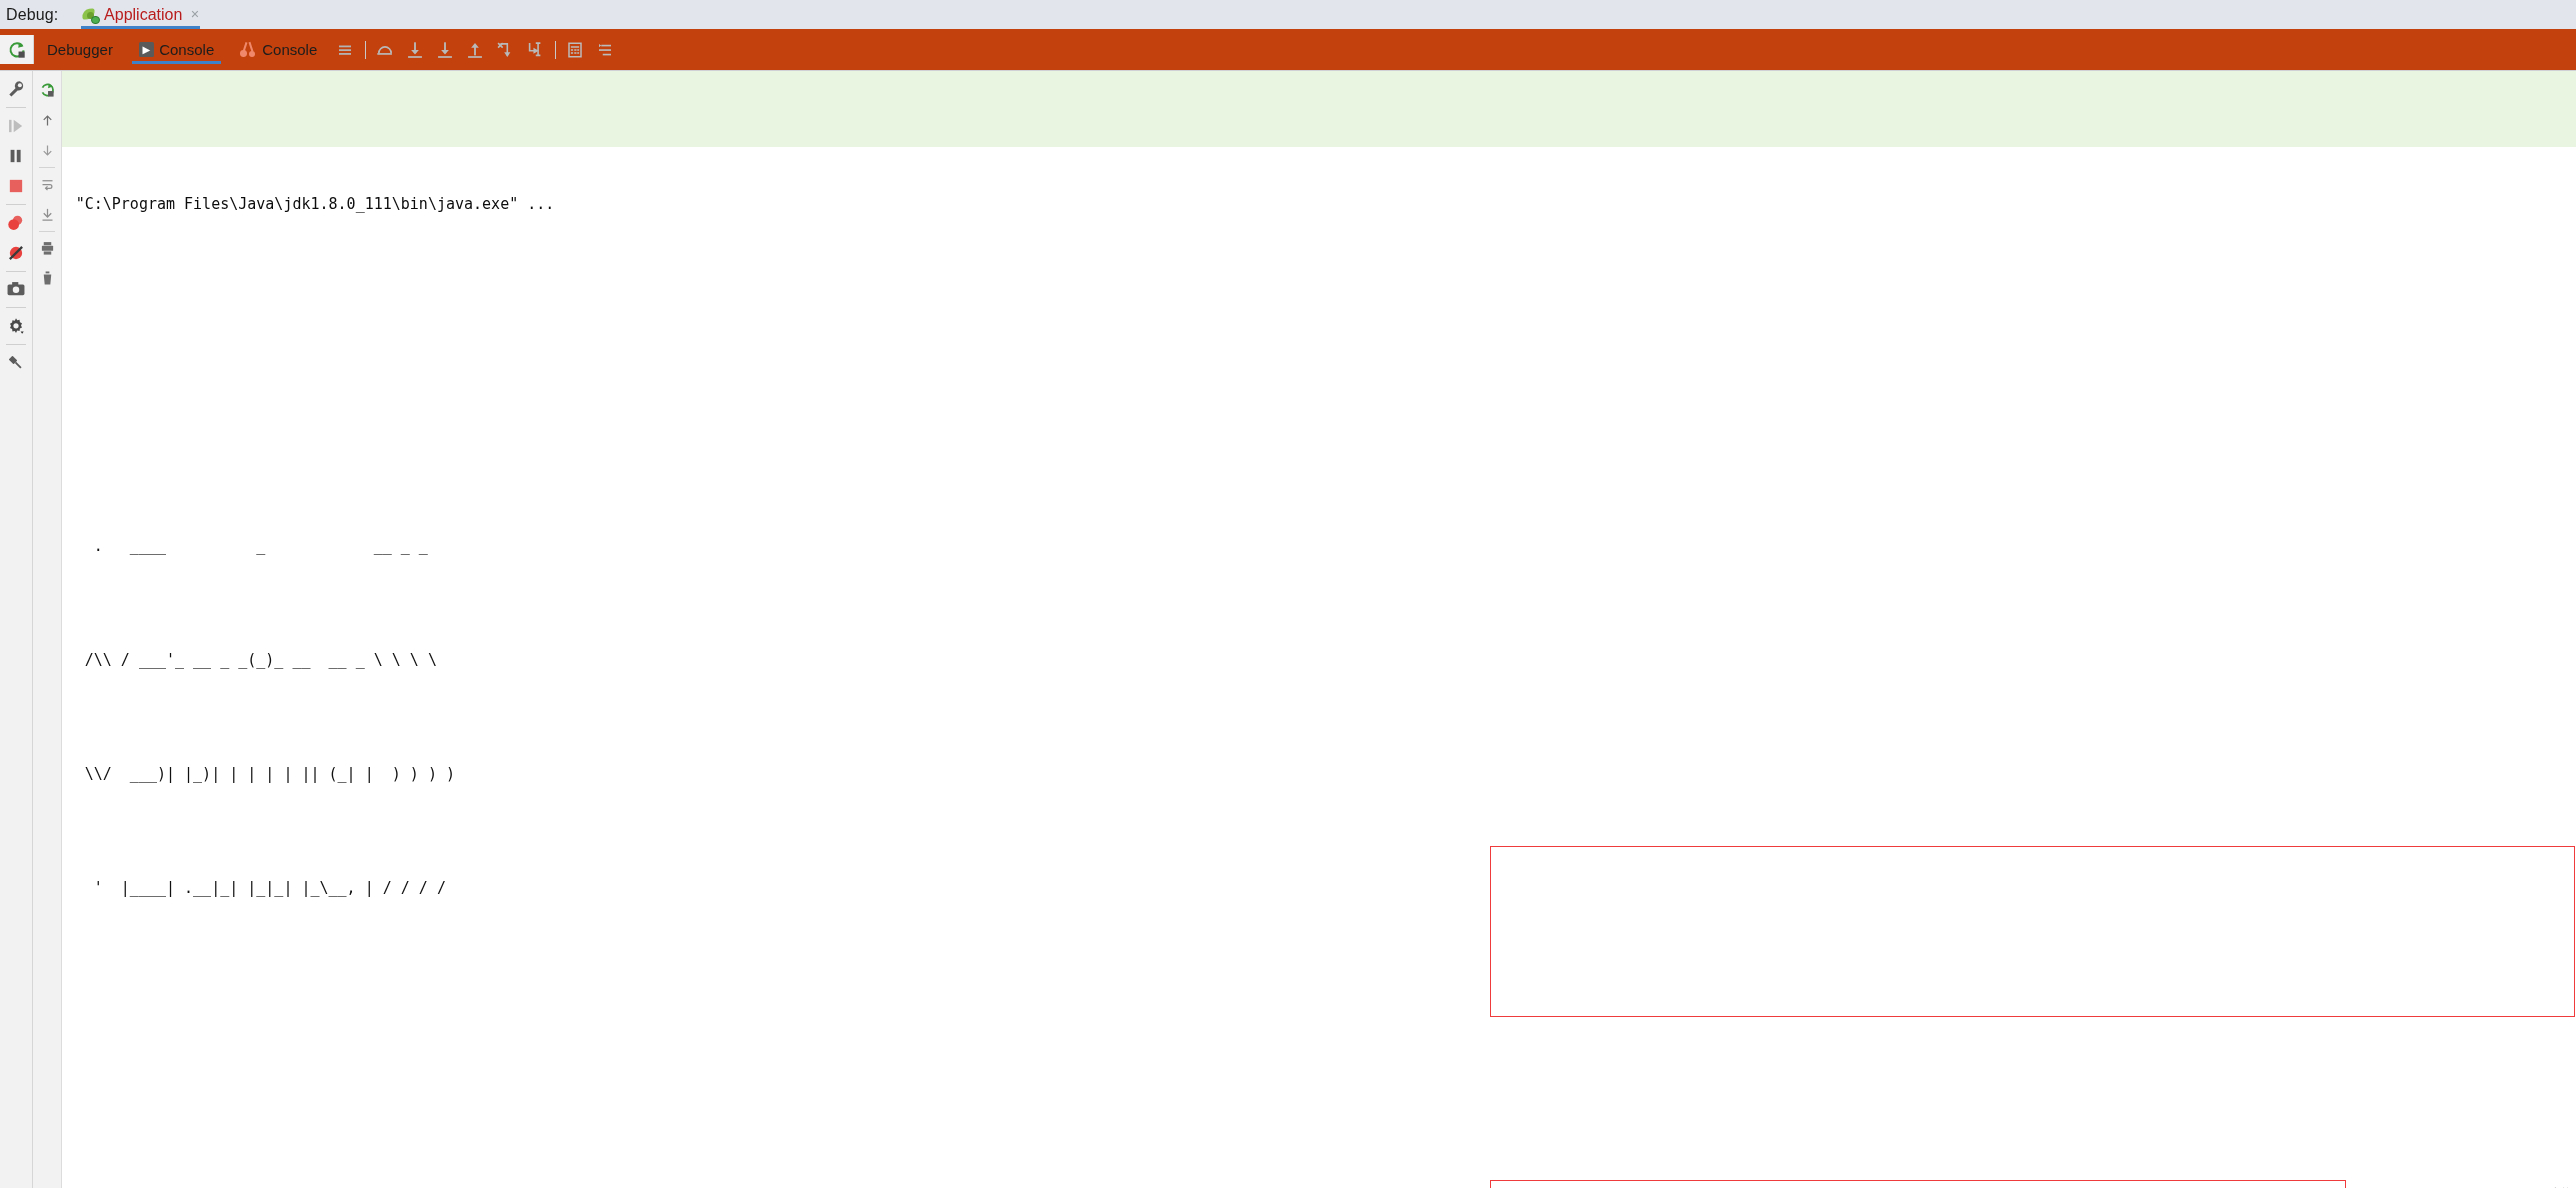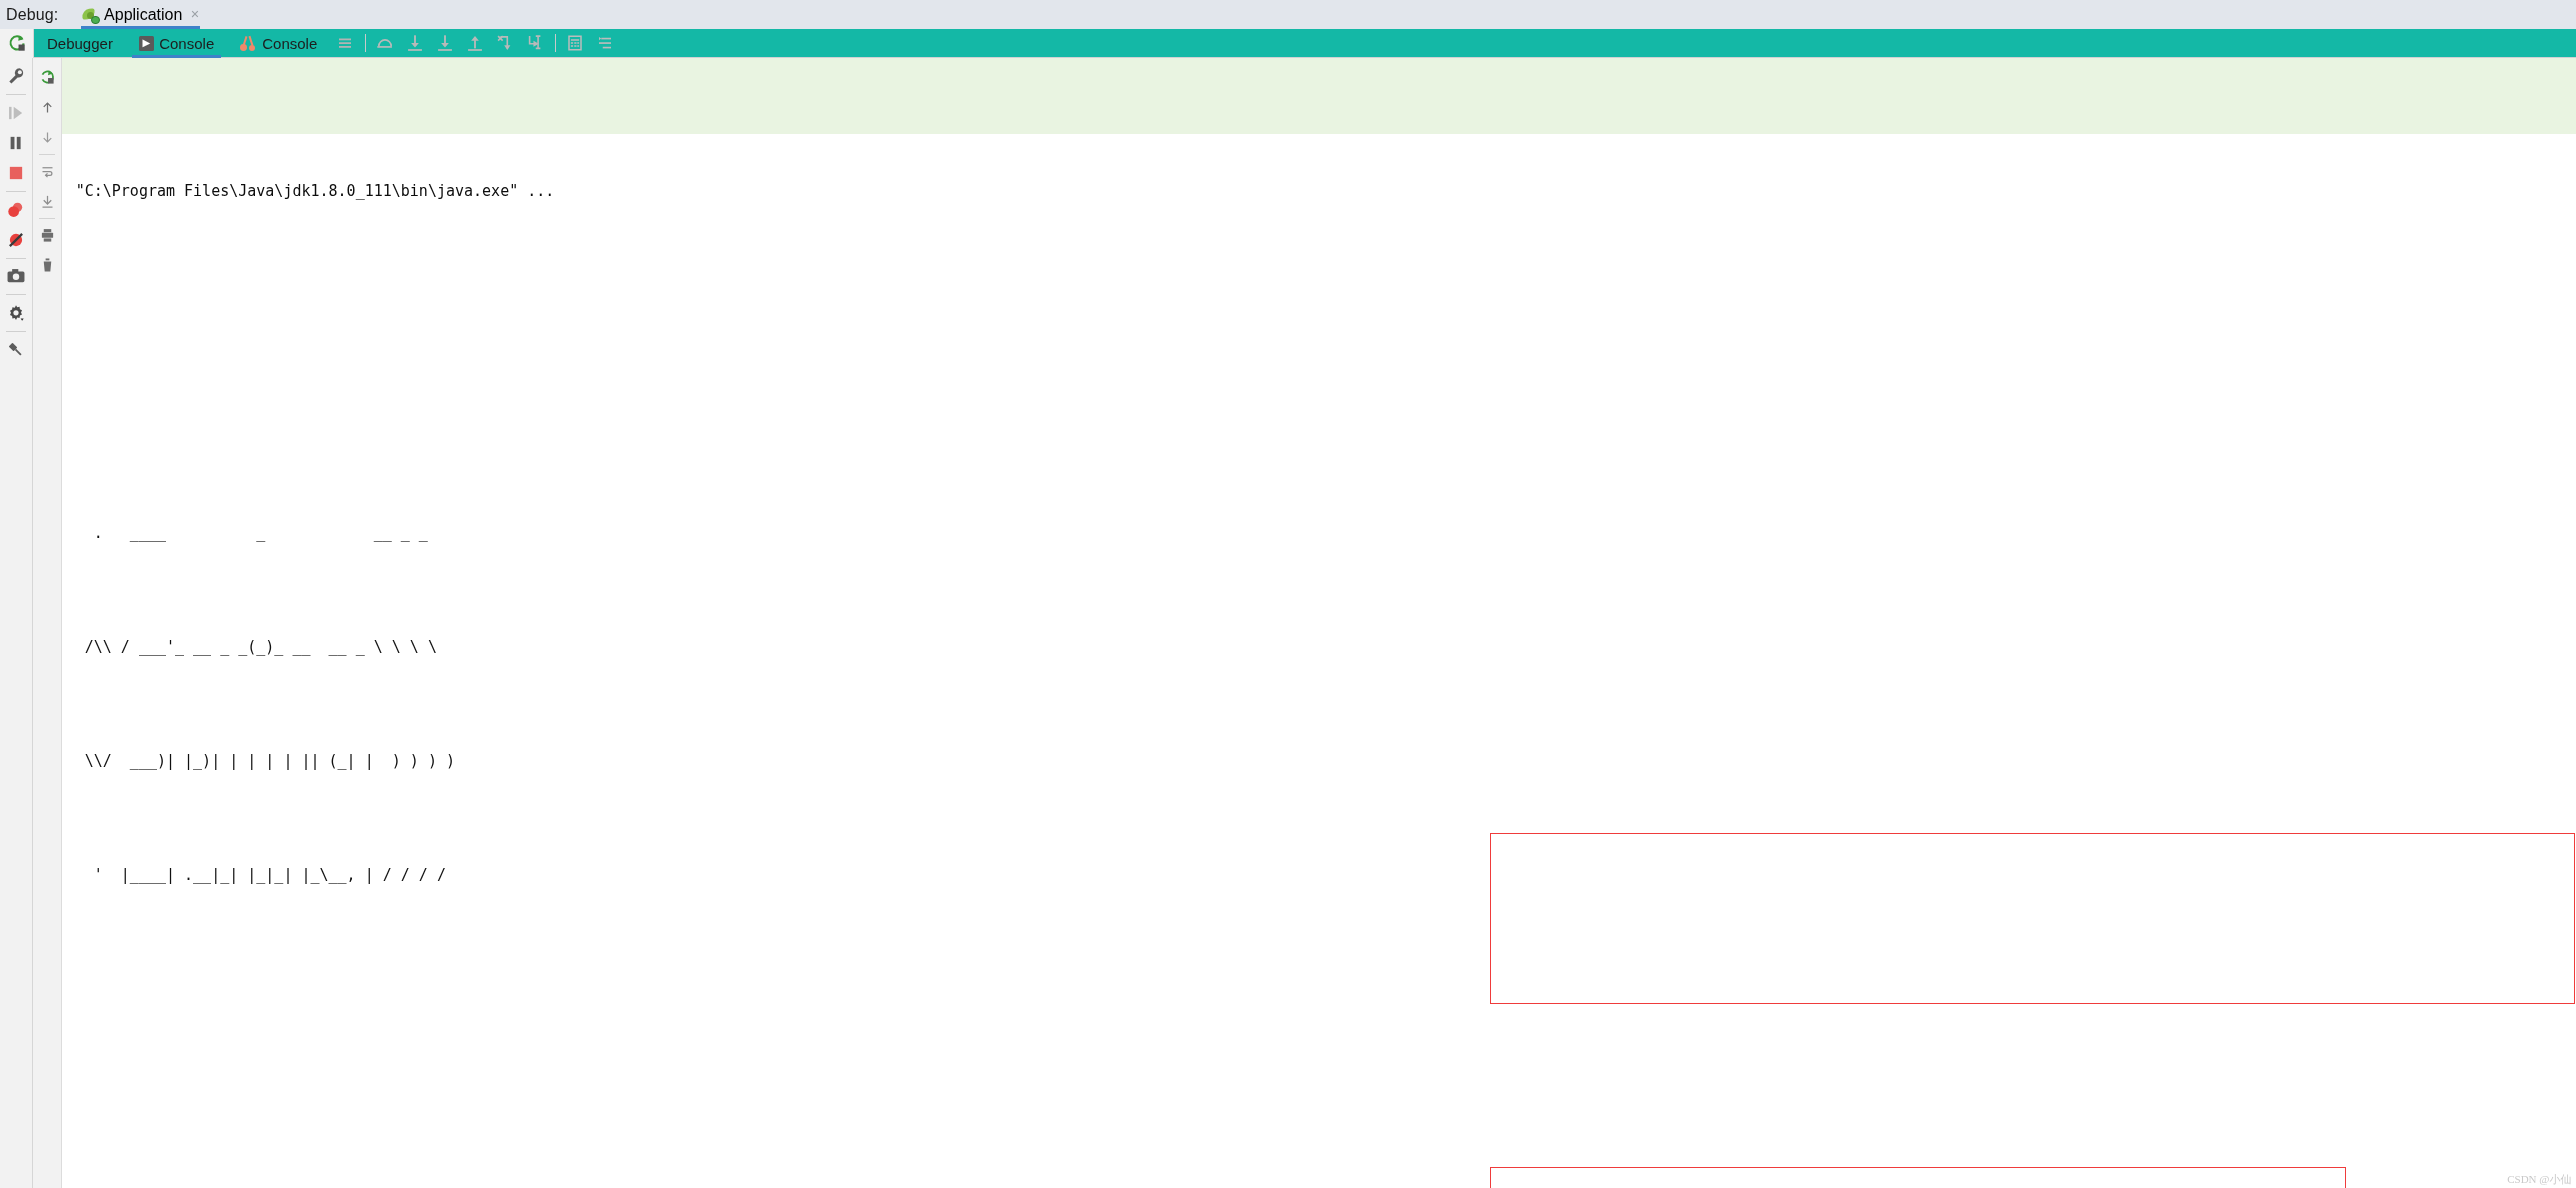--- a/index.html
+++ b/index.html
@@ -51,30 +51,30 @@
     transform: rotate(-8deg);
   }
   .leaf-icon .leafdark {
     position:absolute; left:6px; top:6px; width:7.6px; height:7.6px;
     background:#6aa02d; border-radius: 50%;
   }
   .leaf-icon .greendot {
     position:absolute; left:10px; top:10px; width:6.8px; height:6.8px;
     background:#4caf50; border:1.1px solid #2e7d32; border-radius:50%;
   }
-  .tab-title { font-size: 16px; color:#000000; }
+  .tab-title { font-size: 16px; color:#b91c1c; }
   .tab-close {
     font-size: 14.4px; color:#9aa0a6; margin-left:3px; line-height:1;
     font-family: "Liberation Sans", sans-serif;
   }
 
   
   .toolbar-row {
-    height: 29px;
-    background: #14b8a6;
+    height: 42px;
+    background: #c2410c;
     display:flex;
     align-items:center;
     border-bottom: 0.8px solid #cfd1d4;
     box-sizing:border-box;
   }
   .rerun-cell {
     width: 33px; height: 29px;
     display:flex; align-items:center; justify-content:center;
     border-right: 0.8px solid #d6d6d6;
     background:#f2f2f2;

